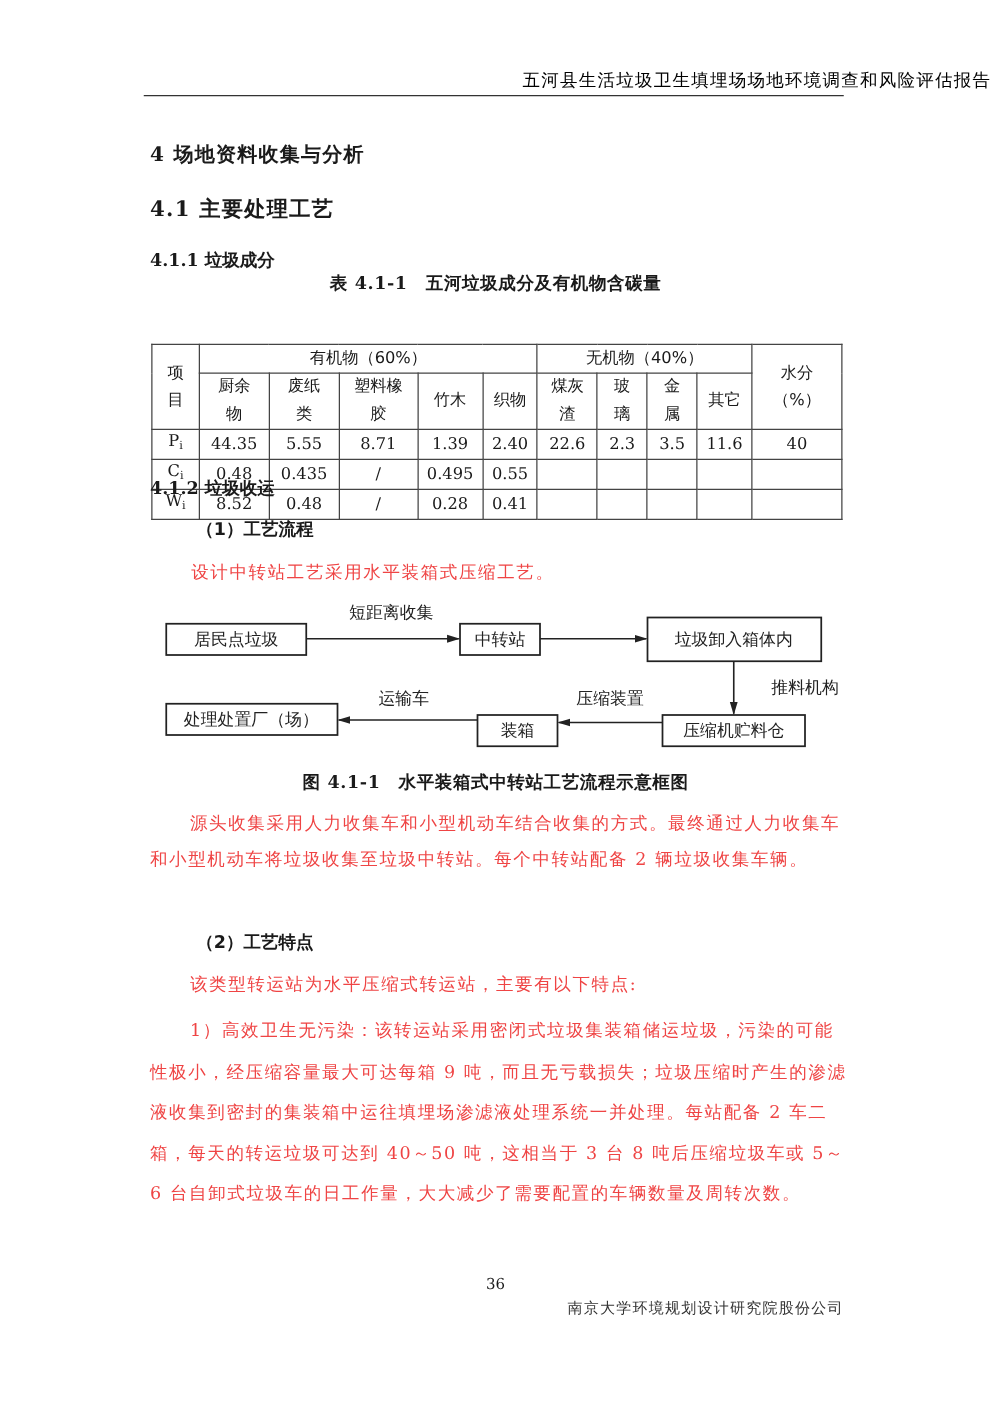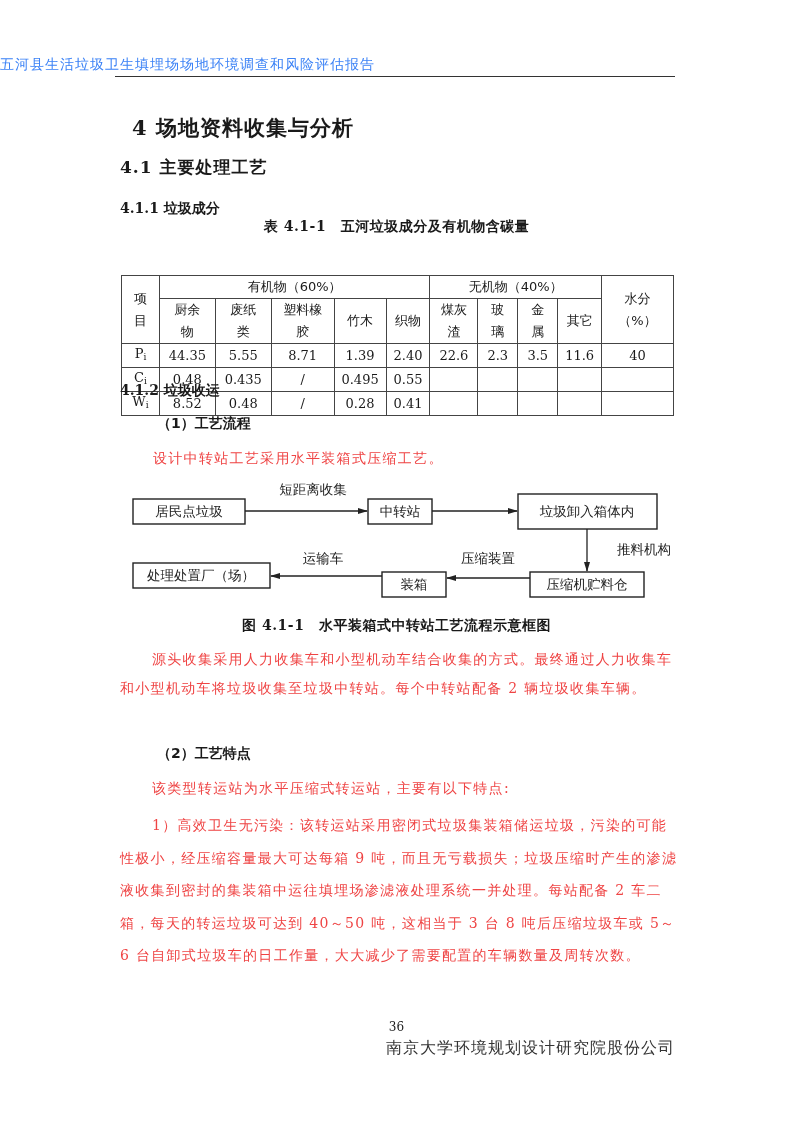--- a/index.html
+++ b/index.html
@@ -2,25 +2,25 @@
 <html><head>
 <meta charset="utf-8">
 <style>
   html, body { margin: 0; padding: 0; background: #ffffff; }
   body {
     width: 793px; height: 1122px; position: relative; overflow: hidden;
     font-family: "DejaVu Serif", "Liberation Serif", serif; color: #1a1a1a;
   }
   .abs { position: absolute; }
   .header-title {
-    left: 0; width: 793px; top: 56px; text-align: left;
-    font-size: 14px; letter-spacing: 1px; color: #3b82f6;
+    left: 0; width: 793px; top: 56px; text-align: right;
+    font-size: 14px; letter-spacing: 1px; color: #000000;
   }
   .header-rule { left: 115px; width: 560px; top: 76px; height: 0; border-top: 1.6px solid #333; }
-  .h1 { left: 132px; top: 114px; font-size: 21px; font-weight: bold; letter-spacing: 1px; }
+  .h1 { left: 120px; top: 114px; font-size: 16px; font-weight: bold; letter-spacing: 1px; }
   .h2 { left: 120px; top: 156px; font-size: 17px; font-weight: bold; letter-spacing: 1px; }
   .h3 { left: 120px; top: 200px; font-size: 14px; font-weight: bold; }
   .caption { left: 0; width: 793px; text-align: center; font-size: 14px; font-weight: bold; letter-spacing: 0.5px; }
   .table-caption { top: 218px; }
   table.comp {
     position: absolute; left: 121px; top: 240px; width: 553px;
     border-collapse: collapse; font-size: 13px; text-align: center;
     font-family: "DejaVu Serif", "Liberation Serif", serif;
     margin-top: 35px;
   }
@@ -39,21 +39,21 @@
   .p-intro { left: 153px; top: 444px; }
   svg.flow { position: absolute; left: 0; top: 0; overflow: visible; }
   .flow-box { fill: #fff; stroke: #222; stroke-width: 1.4; }
   .flow-text { font-size: 13.5px; fill: #222; font-family: "DejaVu Sans", "Liberation Sans", sans-serif; }
   .fig-caption { top: 617px; }
   .p-a { top: 645px; text-indent: 32px; }
   .h6 { left: 157px; top: 745px; font-size: 14px; font-weight: bold; font-family: "DejaVu Sans", "Liberation Sans", sans-serif; }
   .p-b { top: 774px; text-indent: 32px; }
   .p-c { top: 809px; text-indent: 32px; line-height: 32.5px; }
   .page-num { left: 0; width: 793px; top: 1020px; text-align: center; font-size: 12px; }
-  .footer-org { right: 118px; top: 1038px; font-size: 16px; letter-spacing: 1px; color: #333; }
+  .footer-org { right: 118px; top: 1038px; font-size: 12px; letter-spacing: 1px; color: #333; }
 </style>
 </head>
 <body>
 
 <div class="abs header-title">五河县生活垃圾卫生填埋场场地环境调查和风险评估报告</div>
 <div class="abs header-rule"></div>
 
 <div class="abs h1">4 场地资料收集与分析</div>
 <div class="abs h2">4.1 主要处理工艺</div>
 <div class="abs h3">4.1.1 垃圾成分</div>

